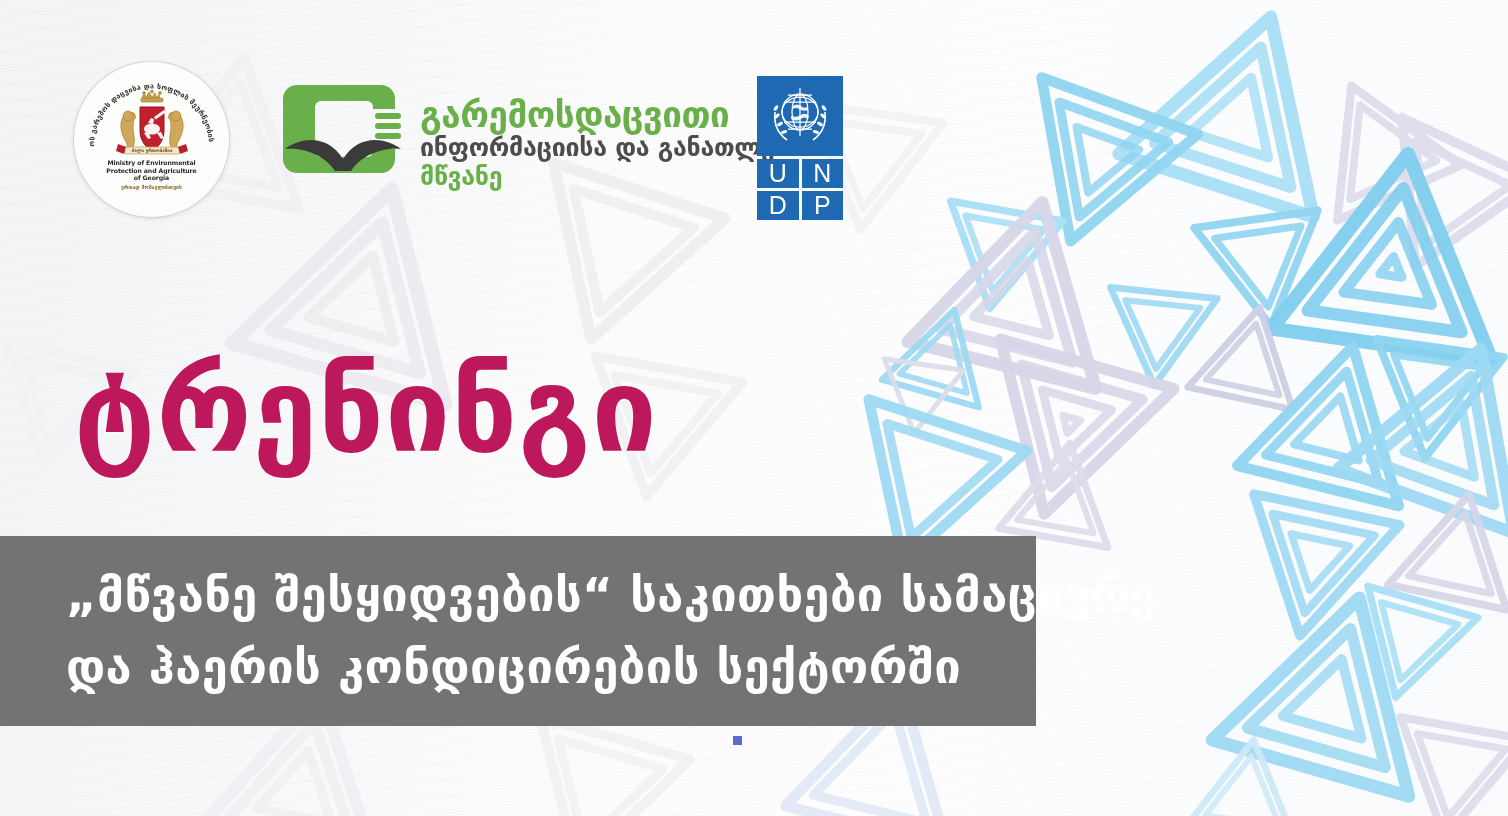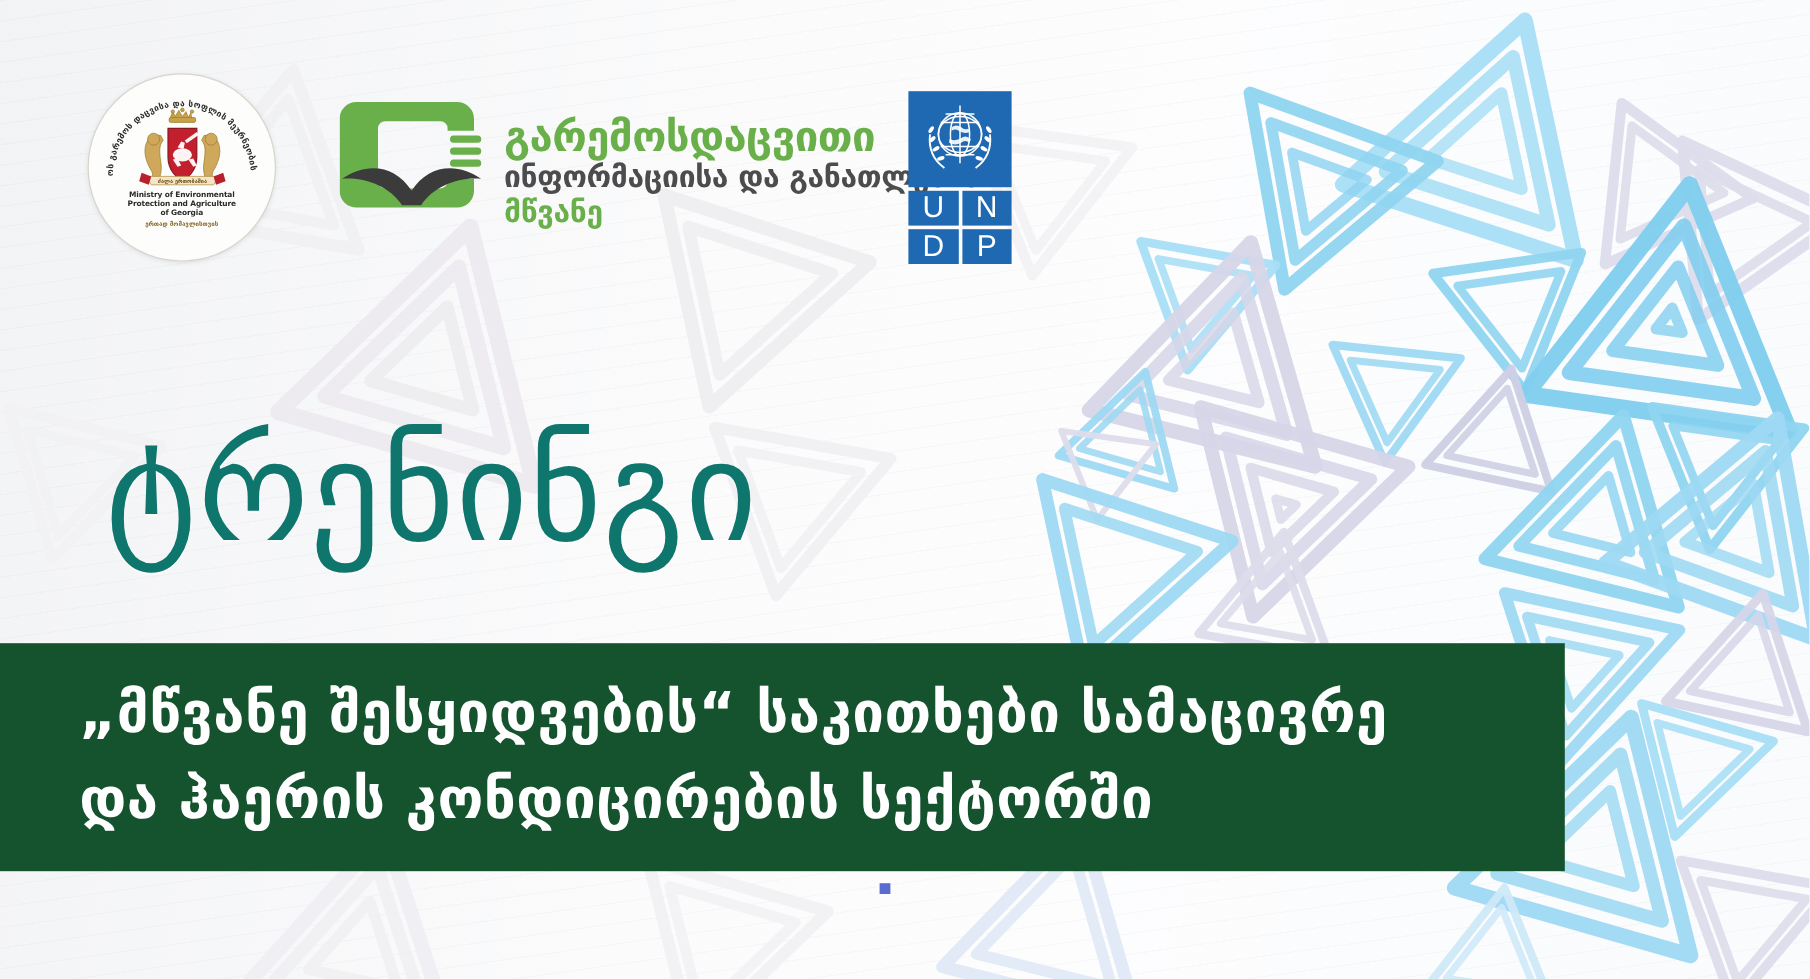--- a/index.html
+++ b/index.html
@@ -98,32 +98,32 @@
   }
   #undp .cell {
     background:#1f69b3; color:#fff;
     display:flex; align-items:center; justify-content:center;
     font-size:25px; font-weight:400; font-family:"Liberation Sans",sans-serif;
     line-height:1;
   }
 
   
   #title {
-    position:absolute; left:88px; top:353px;
-    font-size:116px; font-weight:400; color:#0f766e;
+    position:absolute; left:74px; top:353px;
+    font-size:116px; font-weight:700; color:#be185d;
     letter-spacing:1px; line-height:1;
     white-space:nowrap;
     text-shadow:0 2px 0 rgba(255,255,255,.55);
   }
 
   
   #banner {
     position:absolute; left:0; top:536px;
-    width:1304px; height:190px;
-    background:#14532d;
+    width:1036px; height:190px;
+    background:#737373;
     display:flex; flex-direction:column;
     justify-content:center;
     padding-left:66px; padding-right:30px;
   }
   #banner .bline {
     color:#ffffff; font-size:47px; font-weight:700;
     line-height:72px; letter-spacing:.4px; white-space:nowrap;
   }
 
   

